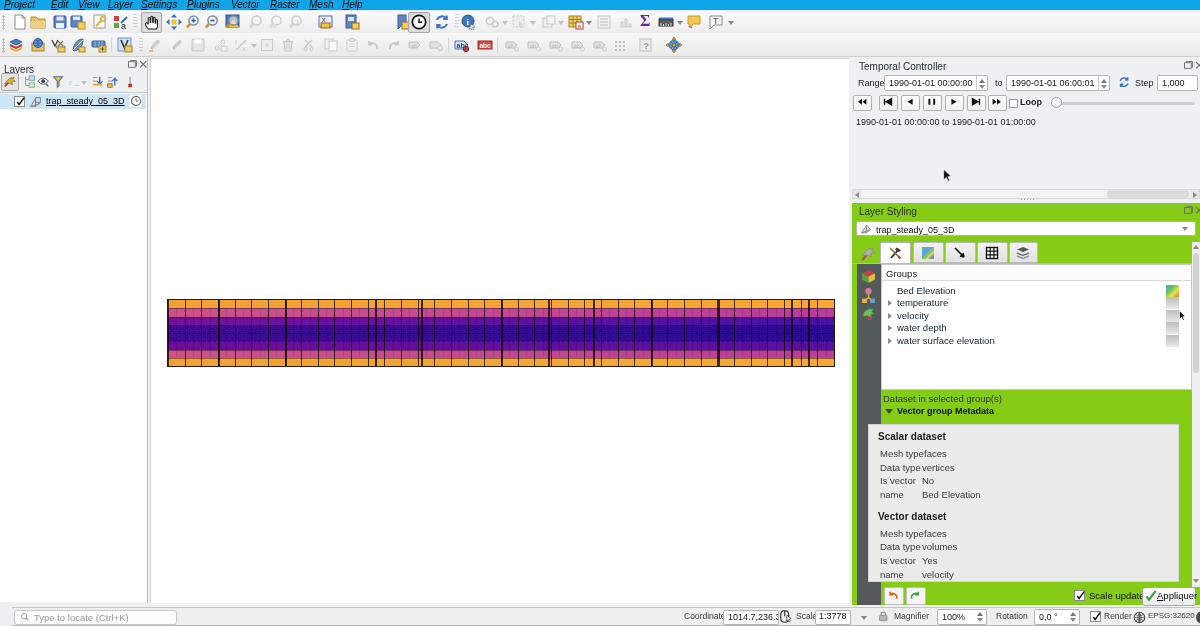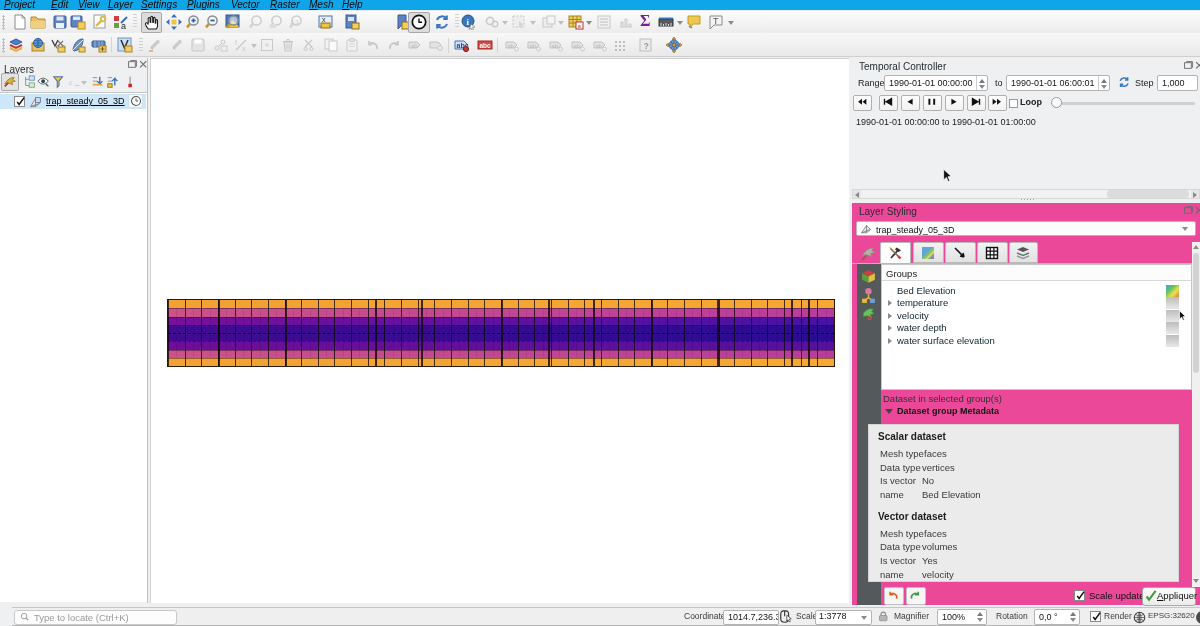--- a/index.html
+++ b/index.html
@@ -502,21 +502,21 @@
       <path d="M2 1 L2 14 L5.4 11 L7.6 16 L9.6 15 L7.4 10.2 L11.5 9.8 Z" fill="#111" stroke="#fff" stroke-width=".9"></path>
     </svg>
     <div class="a" style="left:0;top:131px;width:348px;height:10px;background:#f2f2f2;border:1px solid #d8d8d8"></div>
     <div class="a" style="left:1px;top:132px;width:8px;height:8px;background:#e6e6e6"></div>
     <div class="drop" style="left:3px;top:134px;border-top:3px solid transparent;border-bottom:3px solid transparent;border-right:4px solid #8a8a8a;border-left:none"></div>
     <div class="a" style="left:255px;top:132px;width:82px;height:8px;background:#dcdcdc;border-radius:3px"></div>
     <div class="a" style="left:168px;top:140px;width:14px;height:3px;background-image:radial-gradient(#a8a8a8 0.8px, transparent 1px);background-size:3px 3px"></div>
     <div class="a" style="left:339px;top:132px;width:8px;height:8px;background:#e6e6e6"></div>
     <div class="drop" style="left:341px;top:134px;border-top:3px solid transparent;border-bottom:3px solid transparent;border-left:4px solid #8a8a8a;border-right:none"></div>
   </div>
-<div class="a" style="left:852px;top:203px;width:348px;height:402px;background:#ec4899">
+<div class="a" style="left:852px;top:203px;width:348px;height:402px;background:#84cc16">
     <div class="panel-title" style="left:7px;top:3px">Layer Styling</div>
     <svg class="a" style="left:332px;top:3px" width="9" height="9" viewBox="0 0 16 16">
       <rect x="1" y="3" width="12" height="10" fill="none" stroke="#6a6a6a" stroke-width="1.6"></rect>
       <path d="M4 1 h11 v11" fill="none" stroke="#6a6a6a" stroke-width="1.6"></path>
     </svg>
     <svg class="a" style="left:343px;top:3px" width="9" height="9" viewBox="0 0 16 16">
       <path d="M2 2 L13 13 M13 2 L2 13" stroke="#6a6a6a" stroke-width="2"></path>
     </svg>
     <div class="ibox" style="left:4px;top:18px;width:340px;height:15px;background:#fdfdfd"></div>
     <svg class="a" style="left:8px;top:20px" width="13" height="13" viewBox="0 0 16 16">
@@ -590,21 +590,21 @@
     <div class="a treetxt" style="left:45px;top:119.20000000000002px">water depth</div>
     <div class="a" style="left:314px;top:119.20000000000002px;width:13px;height:12px;background:linear-gradient(#bdbdbd,#e8e8e8)"></div>
     <div class="a" style="left:36px;top:134.60000000000002px;width:0;height:0;border-top:3.5px solid transparent;border-bottom:3.5px solid transparent;border-left:4.5px solid #8a8a8a"></div>
     <div class="a treetxt" style="left:45px;top:131.60000000000002px">water surface elevation</div>
     <div class="a" style="left:314px;top:131.60000000000002px;width:13px;height:12px;background:linear-gradient(#bdbdbd,#e8e8e8)"></div>
     <svg class="a" style="left:326px;top:105px" width="12" height="16" viewBox="0 0 16 16">
       <path d="M2 1 L2 12 L4.8 9.6 L6.6 13.8 L8.4 13 L6.6 9 L10 8.6 Z" fill="#111" stroke="#fff" stroke-width=".9"></path>
     </svg>
     <div class="a" style="left:31px;top:190px;font-size:9.5px;color:#333">Dataset in selected group(s)</div>
     <div class="a" style="left:33px;top:206px;width:0;height:0;border-left:4px solid transparent;border-right:4px solid transparent;border-top:5px solid #444"></div>
-    <div class="a" style="left:45px;top:203px;font-size:9px;font-weight:bold;color:#111">Dataset group Metadata</div>
+    <div class="a" style="left:45px;top:203px;font-size:9px;font-weight:bold;color:#111">Vector group Metadata</div>
     <div class="a" style="left:16px;top:221px;width:311px;height:158px;background:#ebebeb;border:1px solid #d5d5d5;overflow:hidden">
       <div class="meta-h" style="left:9px;top:6px">Scalar dataset</div>
       <div class="meta-k" style="left:11px;top:23px">Mesh type</div>
       <div class="meta-k" style="left:55px;top:23px">faces</div>
       <div class="meta-k" style="left:11px;top:37px">Data type</div>
       <div class="meta-k" style="left:53px;top:37px">vertices</div>
       <div class="meta-k" style="left:11px;top:50px">Is vector</div>
       <div class="meta-k" style="left:53px;top:50px">No</div>
       <div class="meta-k" style="left:11px;top:64px">name</div>
       <div class="meta-k" style="left:53px;top:64px">Bed Elevation</div>
@@ -649,21 +649,21 @@
     </svg>
     <div class="a" style="left:22px;top:4px;font-size:9.5px;color:#9a9a9a">Type to locate (Ctrl+K)</div>
     <div class="sbl" style="left:672px">Coordinate</div>
     <div class="ibox" style="left:711px;top:2px;width:56px;height:15px;padding:1px 4px">1014.7,236.3</div>
     <svg class="a" style="left:767px;top:2px" width="14" height="14" viewBox="0 0 16 16">
       <path d="M5 1 c-2 0 -3 1.5 -3 4 v5 c0 2.5 1.5 4 4.5 4 s4.5 -1.5 4.5 -4 V5 c0 -2.5 -1 -4 -3 -4 z" fill="none" stroke="#333" stroke-width="1.3"></path>
       <path d="M6.5 1 v6" stroke="#333" stroke-width="1.3"></path>
       <path d="M9 6 l5 4 -2.2 .3 1.2 2.6 -1.6 .7 -1.2 -2.6 -1.4 1.6 z" fill="#fff" stroke="#333" stroke-width=".8"></path>
     </svg>
     <div class="sbl" style="left:784px">Scale</div>
-    <div class="ibox" style="left:803px;top:2px;width:57px;height:15px;padding:0 3px">1:3778</div>
+    <div class="ibox" style="left:803px;top:2px;width:36px;height:15px;padding:0 3px">1:3778</div>
     <div class="drop" style="left:849px;top:8px"></div>
     <svg class="a" style="left:866px;top:3px" width="12" height="12" viewBox="0 0 16 16">
       <rect x="2" y="6" width="10" height="7" rx="1" fill="#b5b5b5" stroke="#8a8a8a"></rect>
       <path d="M4 6 V4.5 a3 3 0 0 1 6 0 V6" fill="none" stroke="#8a8a8a" stroke-width="1.4"></path>
     </svg>
     <div class="sbl" style="left:882px">Magnifier</div>
     <div class="ibox" style="left:925px;top:1px;width:50px;height:16px">100%</div>
     <div class="drop" style="left:965px;top:4px;border-top:none;border-bottom:4px solid #777;border-left-width:3px;border-right-width:3px"></div>
     <div class="drop" style="left:965px;top:10px;border-left-width:3px;border-right-width:3px"></div>
     <div class="sbl" style="left:984px">Rotation</div>

